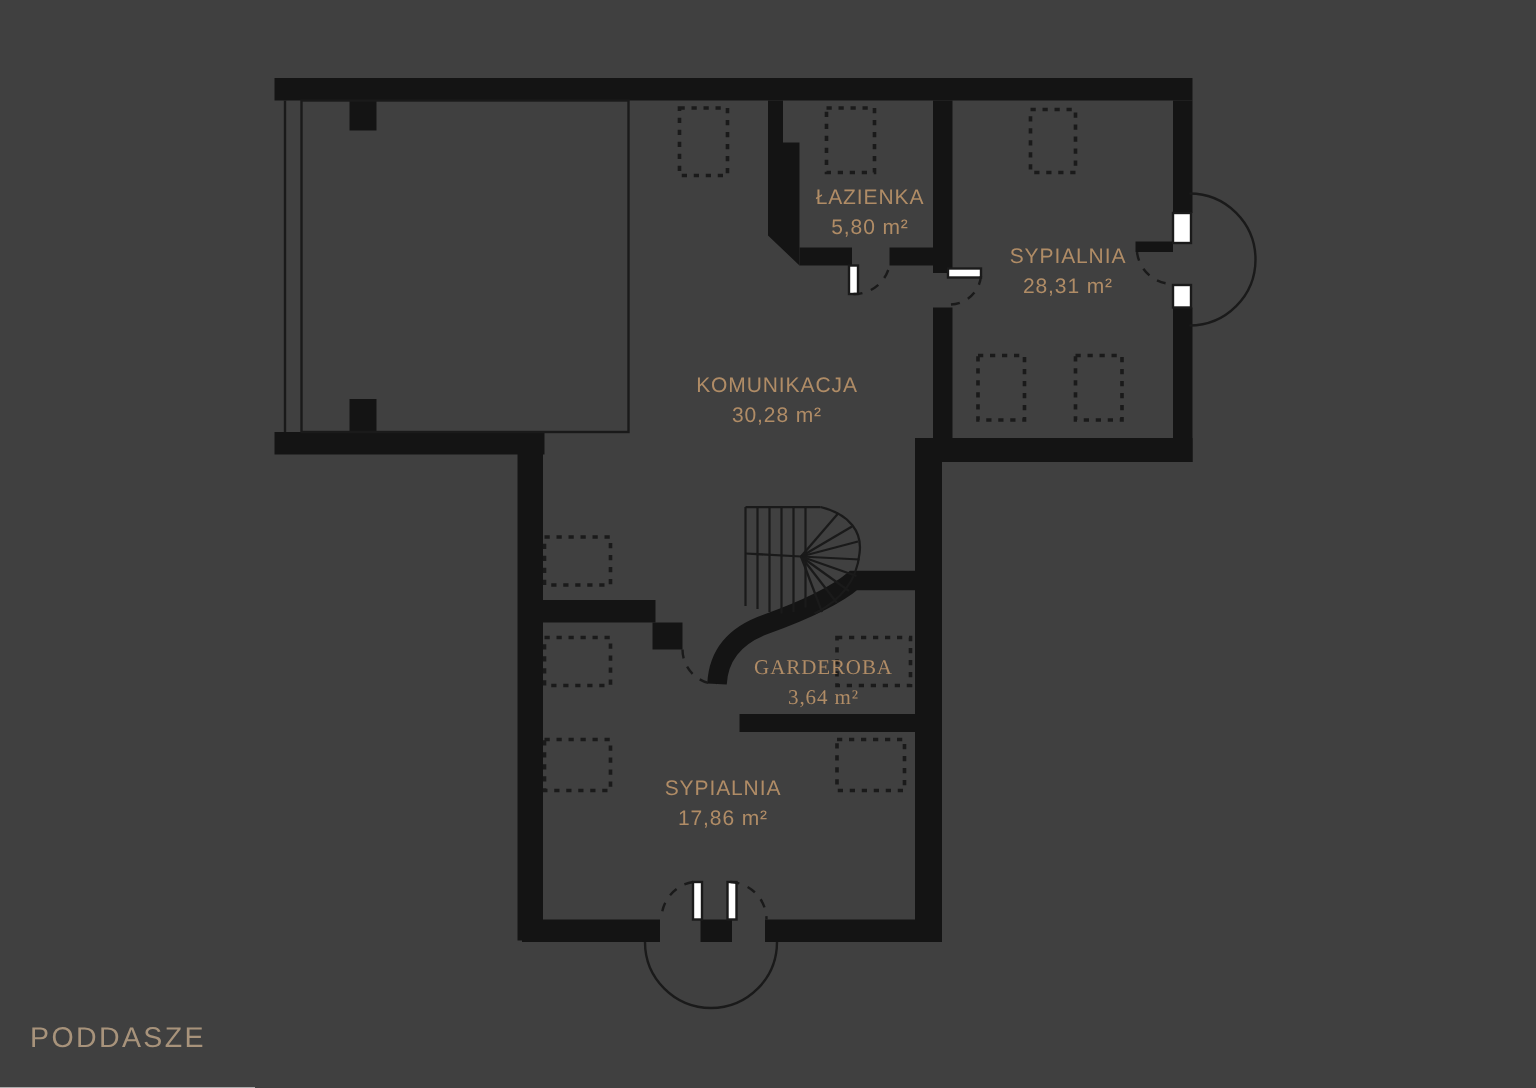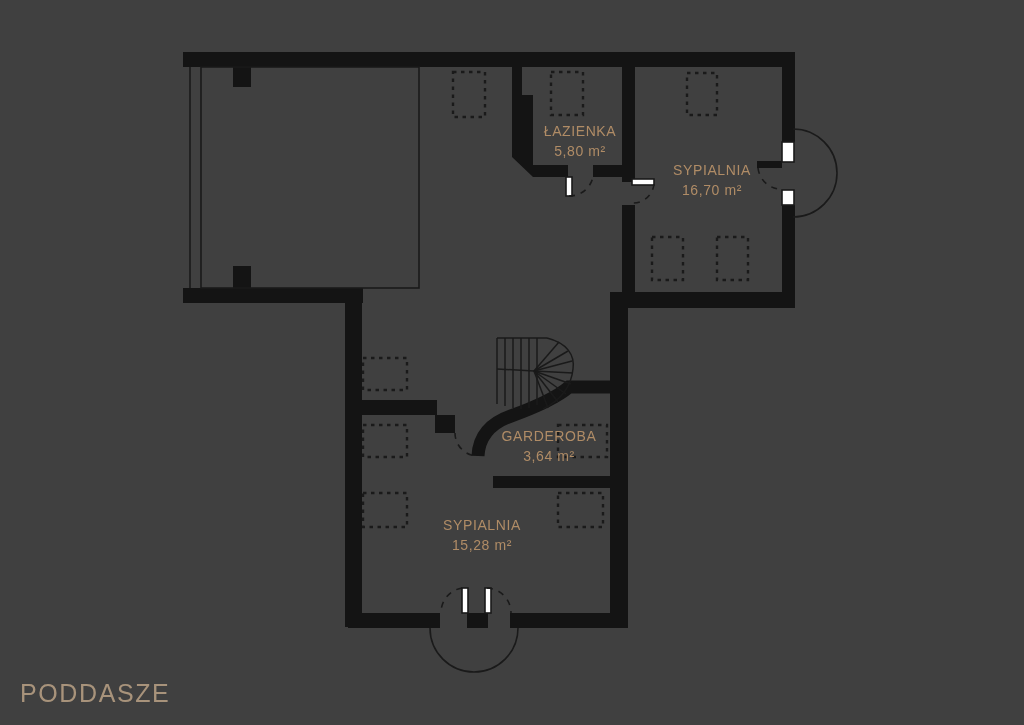--- a/index.html
+++ b/index.html
@@ -10,21 +10,21 @@
   .plan-svg{position:absolute;left:0;top:0;}
   .room-label{
     position:absolute;transform:translateX(-50%);
     text-align:center;color:#b08c66;white-space:nowrap;
     font-size:14px;line-height:20px;letter-spacing:0.6px;
   }
   .room-label .room-name{display:block;}
   .room-label .room-area{display:block;}
   .floor-title{
     position:absolute;left:20px;top:682px;color:#a8937b;
-    font-size:25px;letter-spacing:1.6px;line-height:22px;
+    font-size:19px;letter-spacing:1.6px;line-height:22px;
   }
 </style>
 </head>
 <body>
 
 <div class="stage">
 
   <svg class="plan-svg" width="1024" height="725" viewBox="0 0 1024 725">
 
     <g fill="#141414" stroke="none">
@@ -115,28 +115,32 @@
     </g>
   </svg>
 
   <div class="room-label" style="left:580px;top:121px;">
     <span class="room-name">ŁAZIENKA</span>
     <span class="room-area">5,80 m²</span>
   </div>
 
   <div class="room-label" style="left:712px;top:160px;">
     <span class="room-name">SYPIALNIA</span>
-    <span class="room-area">16,70 m²</span>
+    <span class="room-area">28,31 m²</span>
   </div>
 
+  <div class="room-label" style="left:518px;top:246px;">
+    <span class="room-name">KOMUNIKACJA</span>
+    <span class="room-area">30,28 m²</span>
+  </div>
 
-  <div class="room-label" style="left:549px;top:426px;">
+  <div class="room-label" style="left:549px;top:436px;font-family:Liberation Serif, serif;">
     <span class="room-name">GARDEROBA</span>
     <span class="room-area">3,64 m²</span>
   </div>
 
   <div class="room-label" style="left:482px;top:515px;">
     <span class="room-name">SYPIALNIA</span>
-    <span class="room-area">15,28 m²</span>
+    <span class="room-area">17,86 m²</span>
   </div>
 
   <div class="floor-title">PODDASZE</div>
 </div>
 
 </body></html>

